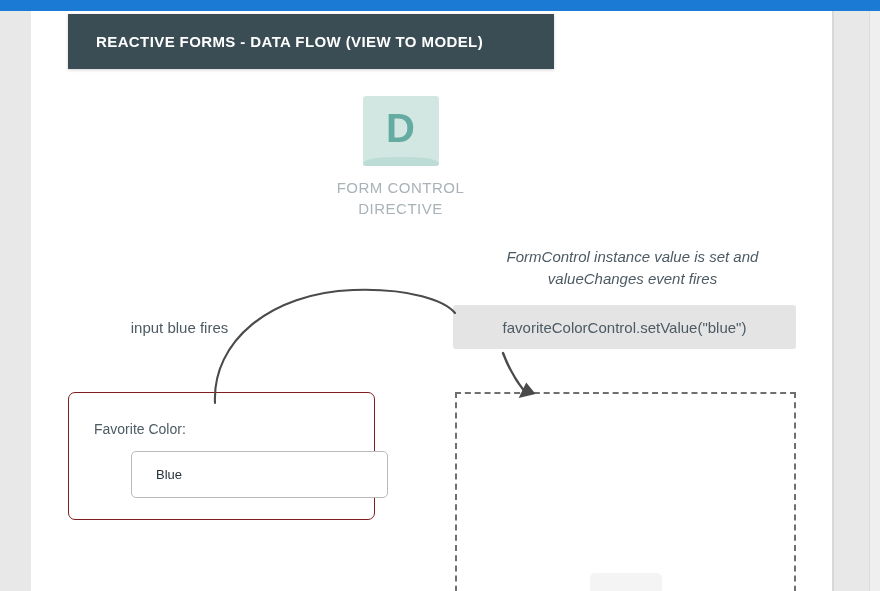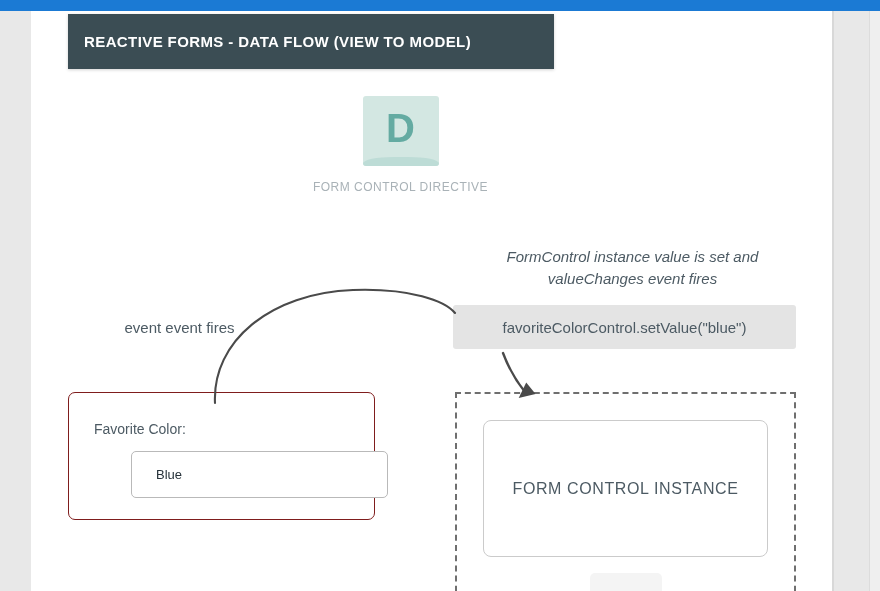--- a/index.html
+++ b/index.html
@@ -94,21 +94,21 @@
     background: #3b4d54;
     display: flex;
     align-items: center;
     box-shadow: 0 1px 3px rgba(0,0,0,0.18);
   }
   #title-banner .title-text {
     color: #ffffff;
     font-size: 15px;
     font-weight: bold;
     letter-spacing: 0.4px;
-    padding-left: 16px;
+    padding-left: 28px;
   }
 
   
   #directive-node {
     position: absolute;
     left: 267px;
     top: 85px;
     width: 205px;
     text-align: center;
   }
@@ -135,21 +135,21 @@
     position: absolute;
     left: 0;
     right: 0;
     bottom: 0;
     height: 9px;
     background: #bddcd6;
     border-radius: 40% 40% 0 0 / 70% 70% 0 0;
   }
   #directive-label {
     margin-top: 11px;
-    font-size: 12px;
+    font-size: 15px;
     line-height: 21px;
     color: #a9b2b7;
     letter-spacing: 0.5px;
   }
 
   
   .caption {
     position: absolute;
     color: #4c5a63;
     font-size: 15px;
@@ -290,39 +290,36 @@
     </div>
 
     <div id="directive-node">
       <div id="directive-icon">
         <div class="letter">D</div>
         <div class="base-band"></div>
       </div>
       <div id="directive-label">FORM CONTROL DIRECTIVE</div>
     </div>
 
-    <div class="caption" id="caption-input-event">event event fires</div>
+    <div class="caption" id="caption-input-event">input blue fires</div>
 
     <div class="caption" id="caption-valuechanges">FormControl instance value is set and valueChanges event fires</div>
 
     <div id="code-pill">
       <span>favoriteColorControl.setValue("blue")</span>
     </div>
 
     <div id="form-card">
       <div id="form-card-label">Favorite Color:</div>
       <div id="form-input">
         <span class="value">Blue</span>
       </div>
     </div>
 
     <div id="model-container"></div>
-    <div id="model-inner-card">
-      <span class="card-text">FORM CONTROL INSTANCE</span>
-    </div>
     <div id="model-sub-chip"></div>
 
     <svg id="arrow-layer" viewBox="0 0 801 580" width="801" height="580">
       <defs>
         <marker id="arrowhead" markerWidth="7" markerHeight="7" refX="3.2" refY="3.2" orient="auto">
           <path d="M 0.4 0.3 L 6.6 0.3 L 3.5 6.8 Z" fill="#4a4a4a"></path>
         </marker>
       </defs>
 
       <path d="M 184 392 C 181 330 240 282 322 279 C 380 277 414 290 424 302" fill="none" stroke="#4a4a4a" stroke-width="2.1" stroke-linecap="round"></path>

